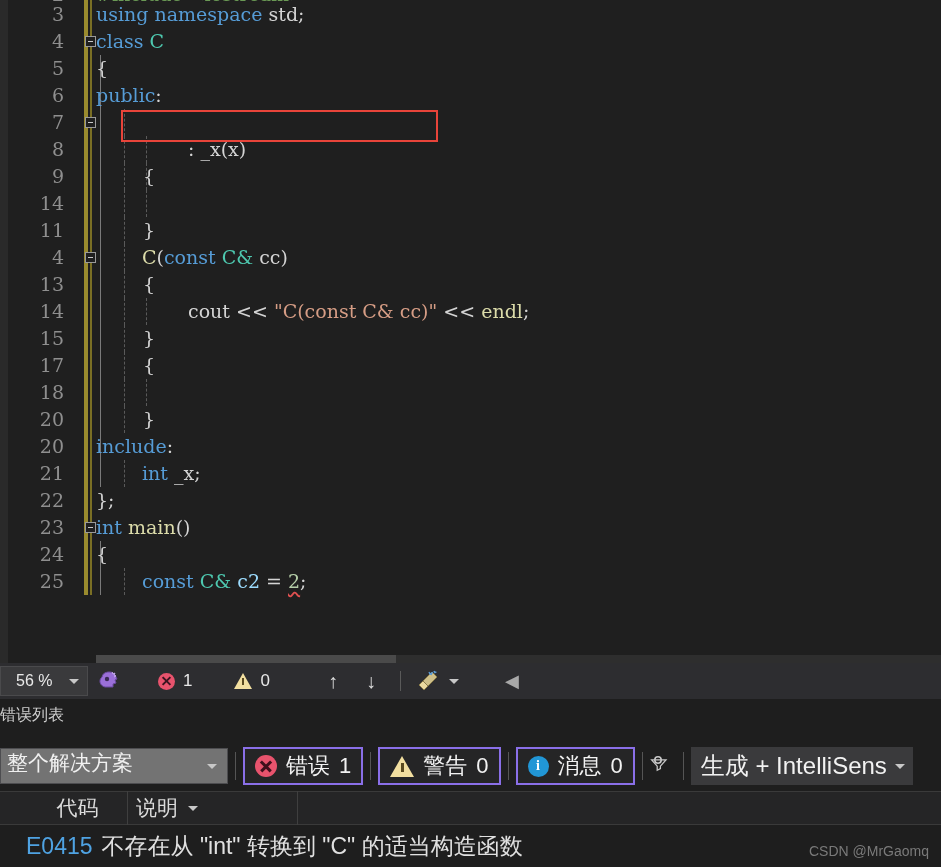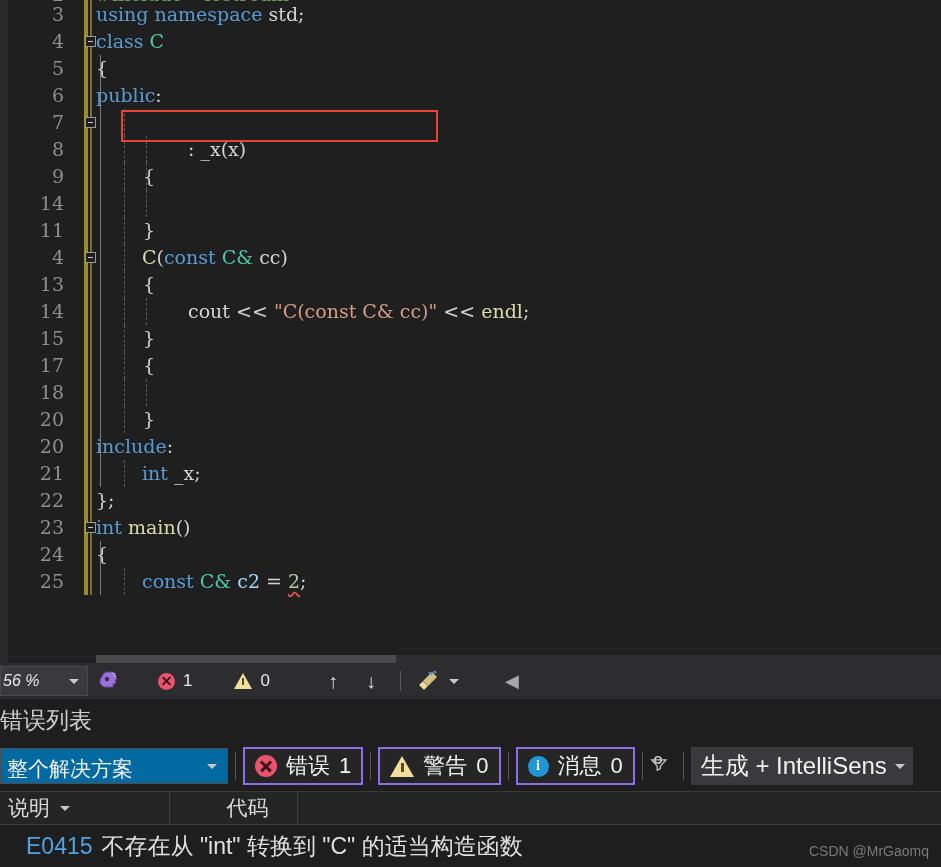--- a/index.html
+++ b/index.html
@@ -138,21 +138,21 @@
     width: 88px; height: 30px;
     margin-left: 0px;
     background: #3a3a3c;
     border: 1px solid #4a4a4c;
     box-sizing: border-box;
     display: flex; align-items: center;
     position: relative;
     color: #e8e8e8;
     font-size: 16px;
   }
-  #zoom-value { margin-left: 2px; font-family: "Liberation Sans", sans-serif; font-style: italic; }
+  #zoom-value { margin-left: 15px; font-family: "Liberation Sans", sans-serif; }
   .caret-down {
     width: 0; height: 0;
     border-left: 5px solid transparent;
     border-right: 5px solid transparent;
     border-top: 5px solid #c8c8c8;
   }
   #zoom-caret { position: absolute; right: 8px; top: 12px; }
 
   .sb-sep {
     width: 1px; height: 20px; background: #5a5a5a; margin: 0 10px;
@@ -198,34 +198,34 @@
 
   
   #errorlist {
     position: absolute;
     left: 0; top: 699px;
     width: 941px; height: 168px;
     background: #1e1e1e;
   }
   #el-title {
     position: absolute; left: 0; top: 6px;
-    font-size: 23px; color: #cfcfcf;
+    font-size: 16px; color: #cfcfcf;
     font-family: "Liberation Sans", sans-serif;
   }
   #el-toolbar {
     position: absolute; left: 0; top: 46px;
     width: 941px; height: 42px;
     display: flex; align-items: center;
   }
   #scope-combo {
     width: 228px; height: 36px;
-    background: #0369a1;
+    background: #737373;
     border: 1px solid #4d4d50;
     box-sizing: border-box;
-    display: flex; align-items: flex-end;
+    display: flex; align-items: flex-start;
     position: relative;
     color: #f0f0f0;
     font-size: 21px;
     padding-left: 6px;
   }
   #scope-caret { position: absolute; right: 10px; top: 15px; }
   .tb-sep { width: 1px; height: 28px; background: #555; margin: 0 7px; }
   .toggle-btn {
     height: 38px;
     border: 2px solid #8a6fe8;
@@ -607,25 +607,25 @@
 
     <span class="tb-sep"></span>
 
     <div id="build-combo">
       <span>生成 + IntelliSens</span>
       <span class="caret-down"></span>
     </div>
   </div>
 
   <div id="el-colhdr">
+    <div class="colcell" id="col-code">代码</div>
     <div class="colcell" id="col-desc">
       <span>说明</span>
       <span class="caret-down"></span>
     </div>
-    <div class="colcell" id="col-code">代码</div>
   </div>
 
   <div id="el-rows">
     <div class="el-row">
       <span class="el-code">E0415</span>
       <span class="el-desc">不存在从 "int" 转换到 "C" 的适当构造函数</span>
     </div>
   </div>
 
   <div id="watermark">CSDN @MrGaomq</div>

